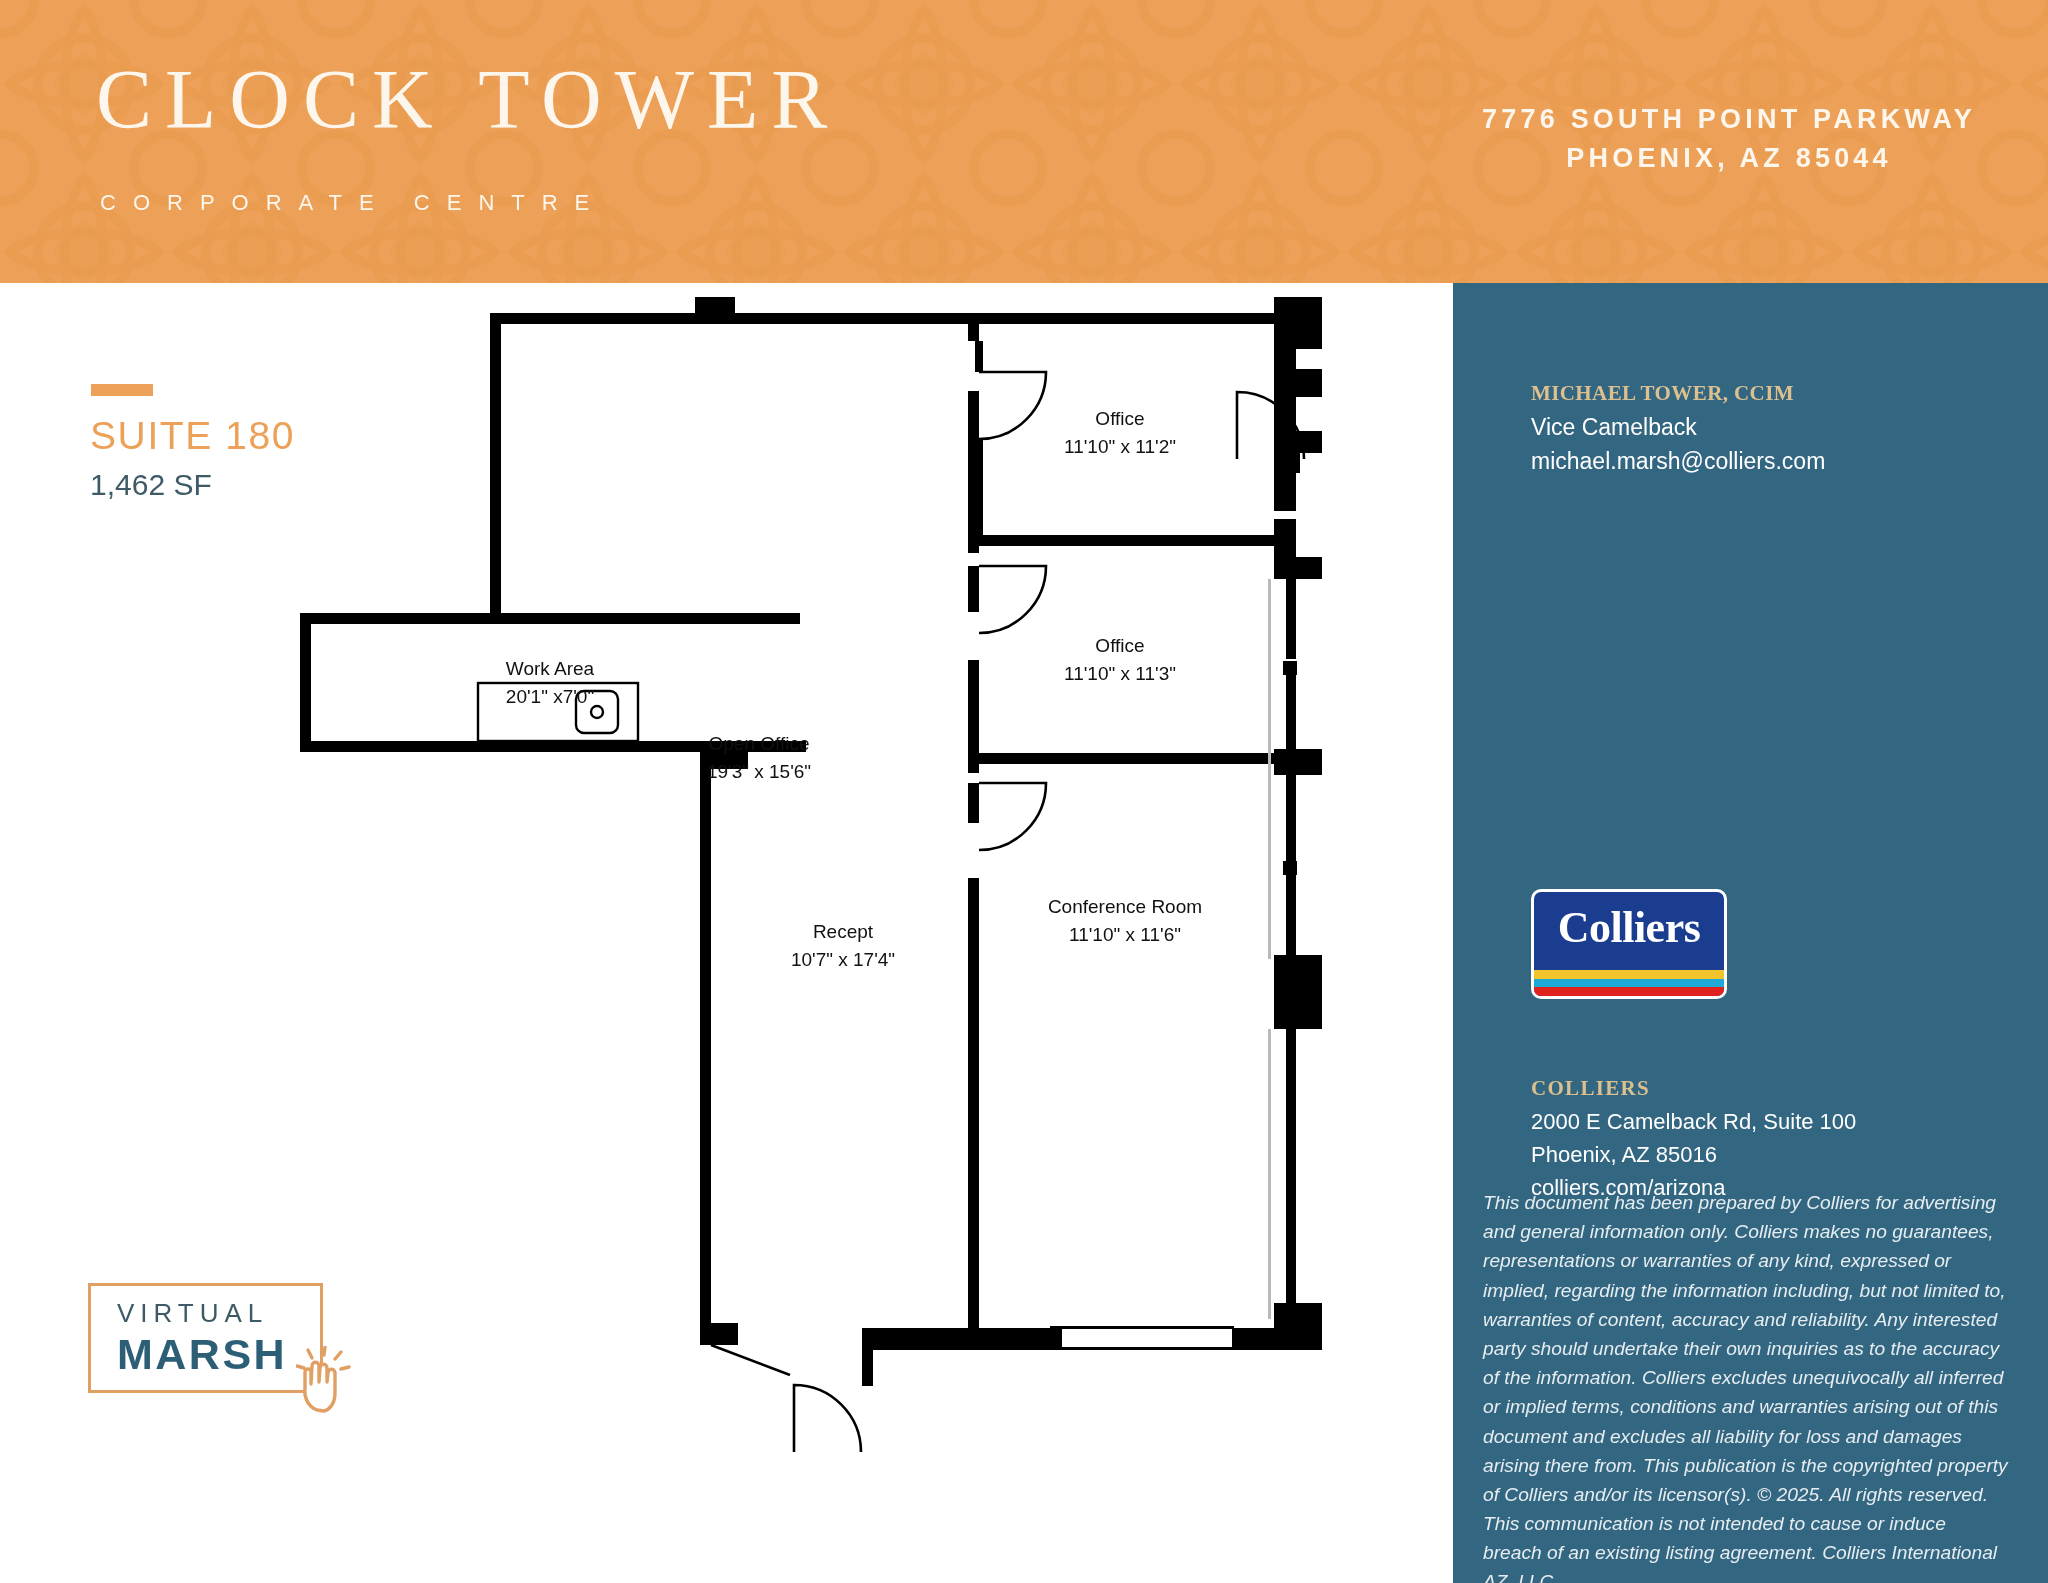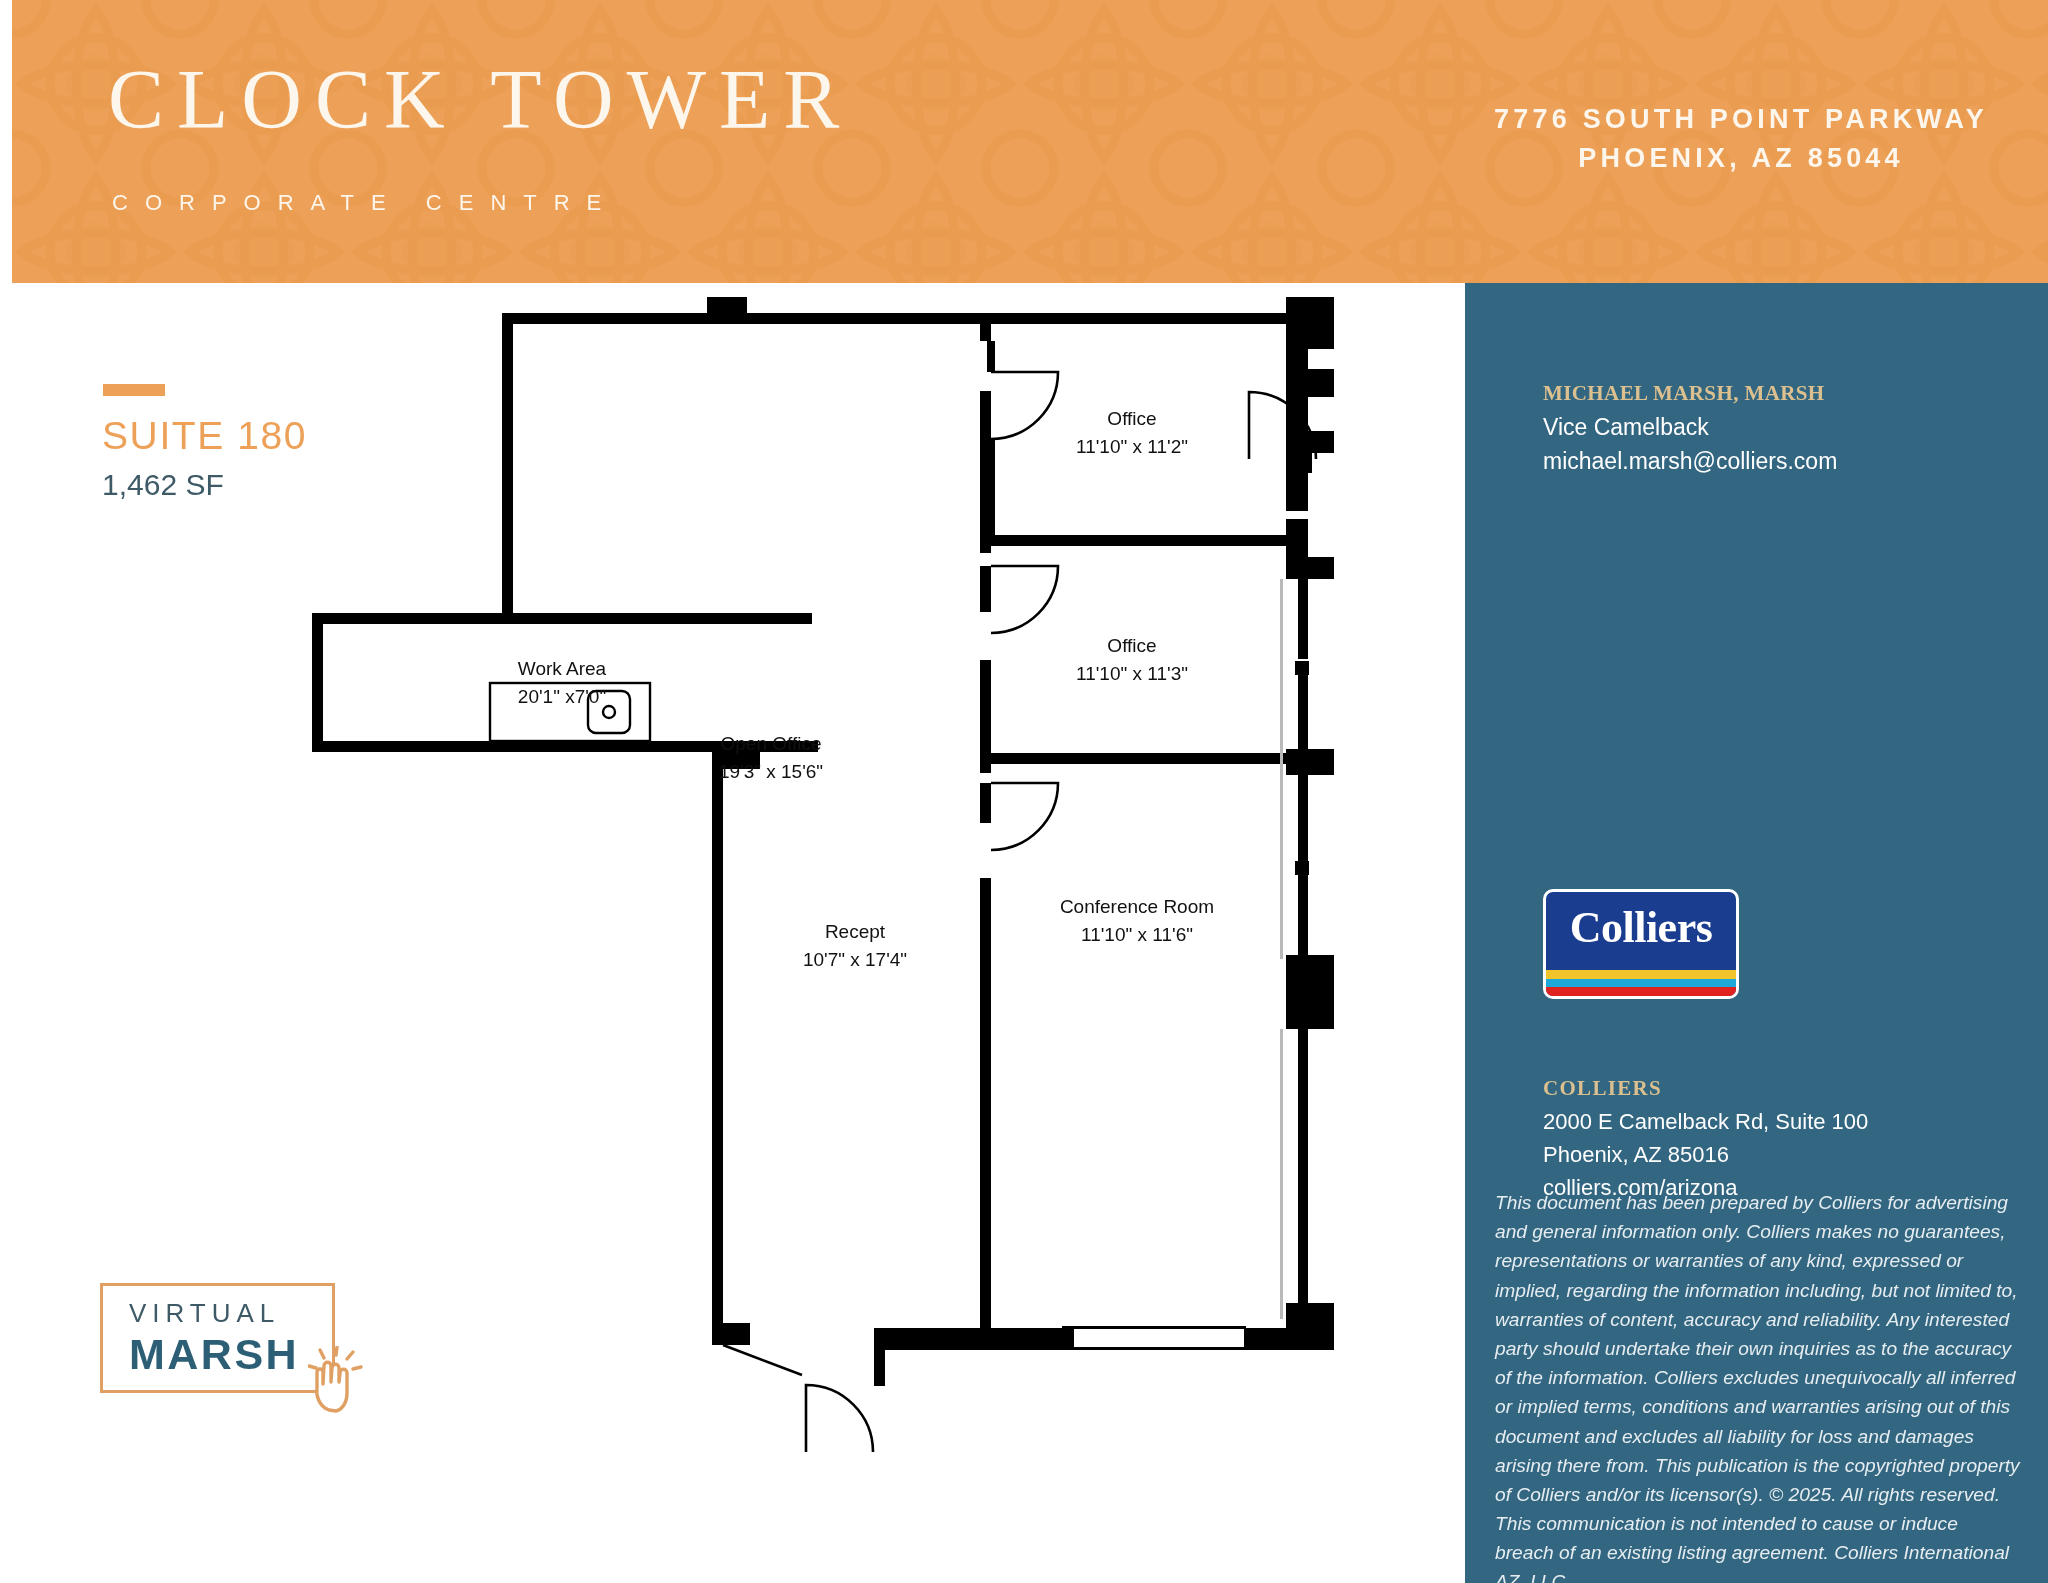--- a/index.html
+++ b/index.html
@@ -2,21 +2,21 @@
 <html><head>
 <meta charset="utf-8">
 <style>
   * { box-sizing: border-box; margin: 0; padding: 0; }
   html, body {
     width: 2048px; height: 1583px;
     background: #ffffff;
     font-family: "Liberation Sans", sans-serif;
     overflow: hidden;
   }
-  .page { position: relative; width: 1624px; height: 1583px; background:#fff;margin-left:12px; }
+  .page { position: relative; width: 1624px; height: 1583px; background:#fff; }
 
   
   .header {
     position: absolute; left:0; top:0; width:2048px; height:283px;
     background: #eda057;
     overflow: hidden;
   }
   .header-pattern {
     position:absolute; inset:0;
     opacity: .55;
@@ -324,21 +324,21 @@
         <path d="M45 23 L53 21"></path>
     </g>
     <path d="M21 64 C10 60 8 48 9 42 L9 26 C9 22 15 22 15 26 L15 38 L16 20
              C16 15 23 15 23 20 L23 36 L24 22 C24 17 31 17 31 22 L31 36 L32 27
              C32 22 39 22 39 27 L39 47 C39 58 33 64 28 65 Z" fill="#ffffff" stroke="#e0a063" stroke-width="3.4" stroke-linejoin="round"></path>
   </svg>
 
   <div class="sidebar">
 
     <div class="contact">
-      <div class="contact-name">MICHAEL MARSH, MARSH</div>
+      <div class="contact-name">MICHAEL TOWER, CCIM</div>
       <div class="contact-line">Vice Camelback</div>
       <div class="contact-line">michael.marsh@colliers.com</div>
     </div>
 
     <div class="logo-wrap">
       <div class="logo">
         <div class="logo-word">Colliers</div>
         <div class="logo-stripes">
           <i class="s-yellow"></i>
           <i class="s-cyan"></i>

